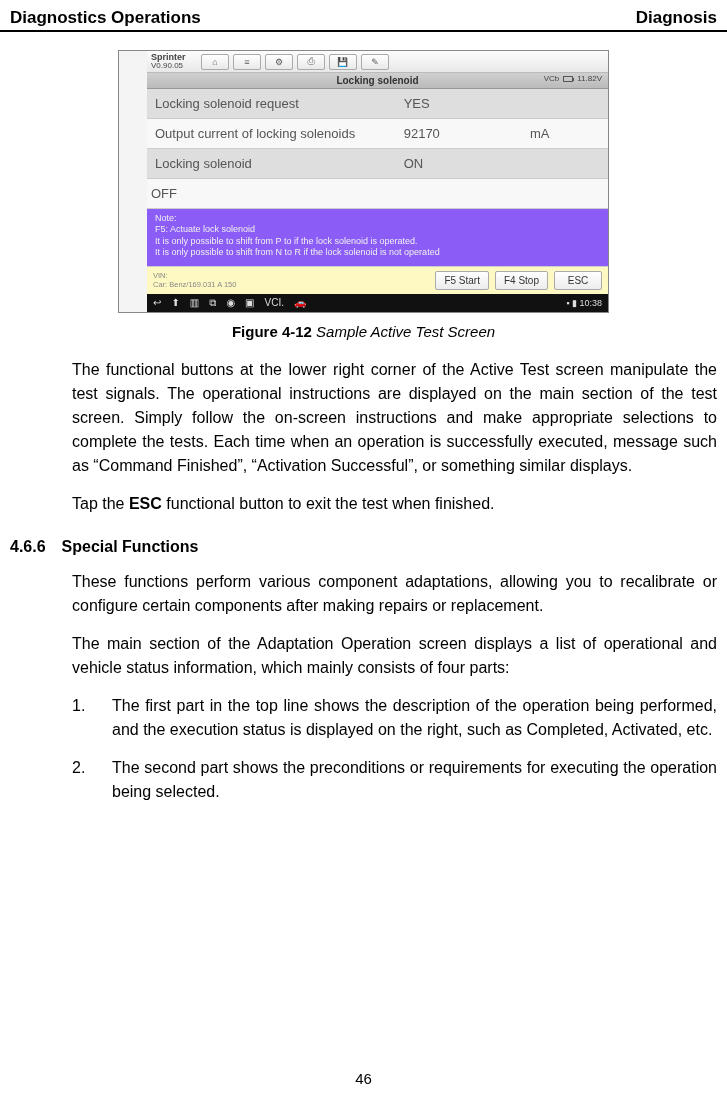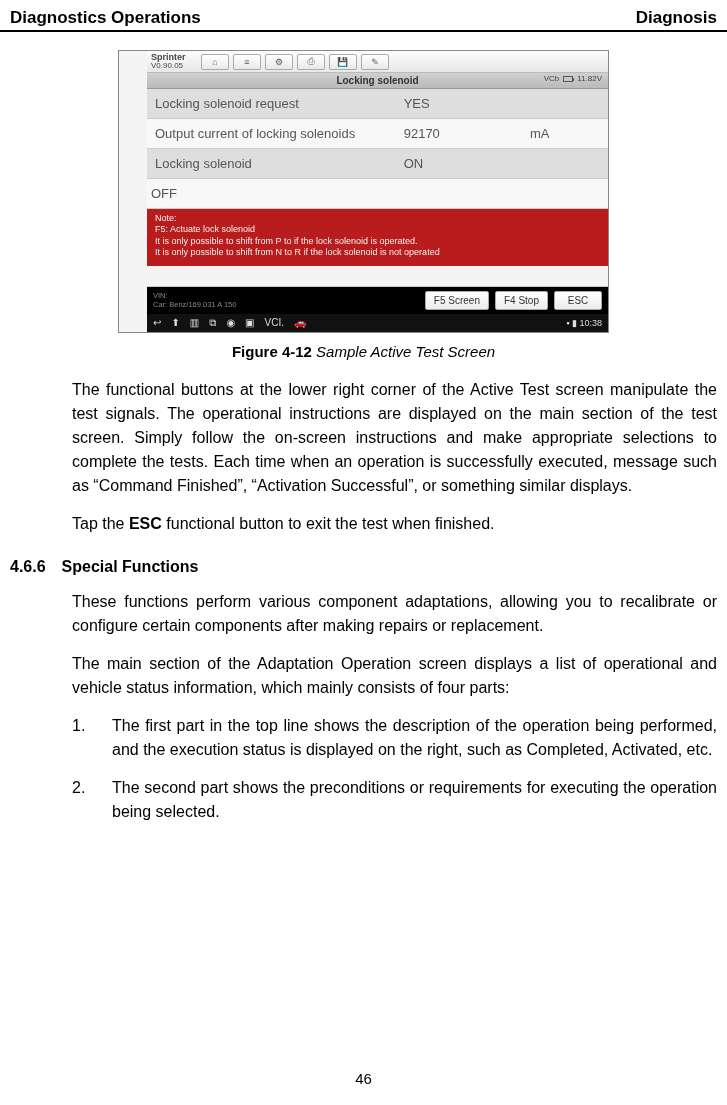--- a/index.html
+++ b/index.html
@@ -90,34 +90,33 @@
       align-items: center;
       font-size: 13px;
       color: #555;
     }
     .fig-row.dark { background: #dedede; }
     .fig-row.light { background: #f8f8f8; }
     .fig-cell-label { flex: 1.6; padding: 6px 8px; }
     .fig-cell-val { flex: 0.8; padding: 6px 4px; }
     .fig-cell-unit { flex: 0.5; padding: 6px 4px; }
     .fig-note {
-      background: #b91c1c;
+      background: #8b5cf6;
       color: #f0f0f0;
       font-size: 9px;
       padding: 4px 8px 8px 8px;
       line-height: 1.25;
     }
     .fig-footer {
       display: flex;
       align-items: center;
       justify-content: space-between;
-      background: #000000;
+      background: #fef9c3;
       padding: 4px 6px;
       border-top: 1px solid #ccc;
-      margin-top: 20px;
     }
     .fig-vin {
       font-size: 7.5px;
       color: #888;
       line-height: 1.1;
     }
     .fig-buttons {
       display: flex;
       gap: 6px;
     }
@@ -259,21 +258,21 @@
       <div>F5: Actuate lock solenoid</div>
       <div>It is only possible to shift from P to if the lock solenoid is operated.</div>
       <div>It is only possible to shift from N to R if the lock solenoid is not operated</div>
     </div>
     <div class="fig-footer">
       <div class="fig-vin">
         <div>VIN:</div>
         <div>Car: Benz/169.031 A 150</div>
       </div>
       <div class="fig-buttons">
-        <div class="fig-fn-btn">F5 Screen</div>
+        <div class="fig-fn-btn">F5 Start</div>
         <div class="fig-fn-btn">F4 Stop</div>
         <div class="fig-fn-btn">ESC</div>
       </div>
     </div>
     <div class="fig-systembar">
       <div class="fig-sys-icons">
         <span>↩</span>
         <span>⬆</span>
         <span>▥</span>
         <span>⧉</span>

